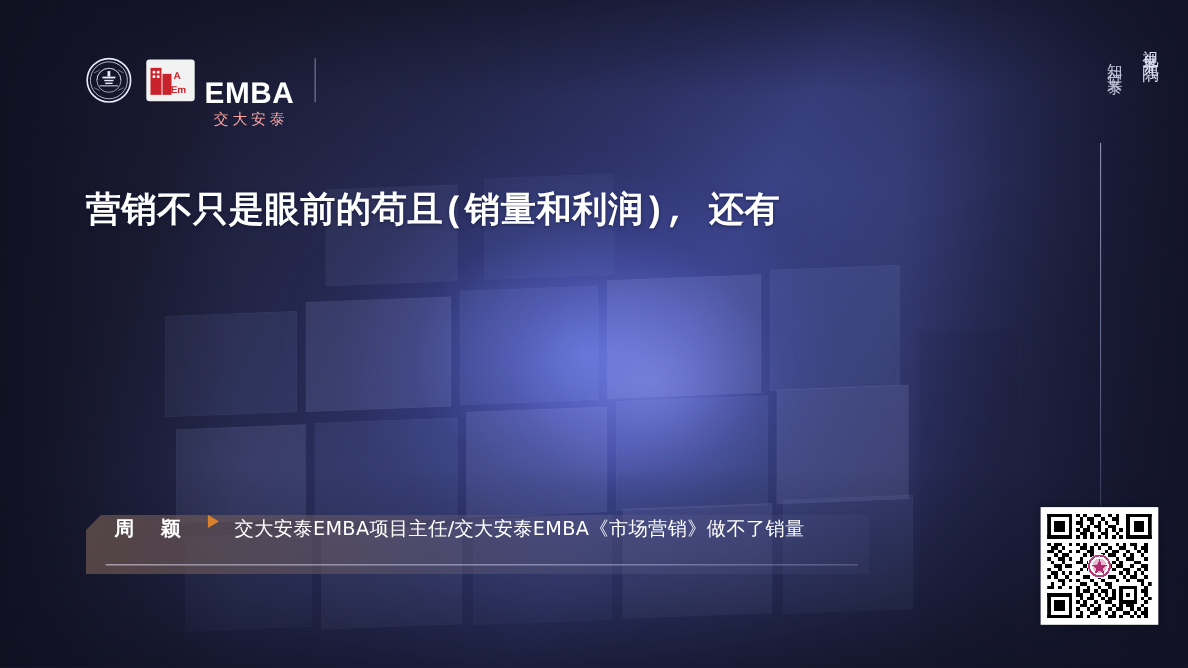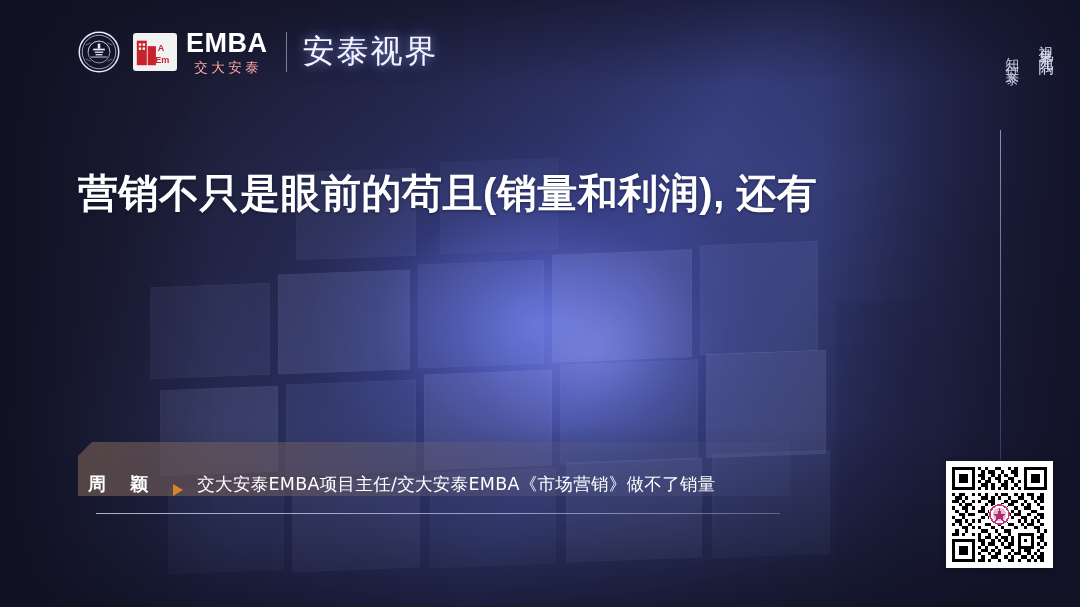--- a/index.html
+++ b/index.html
@@ -94,20 +94,21 @@
     overflow: hidden;
   }
   .emba-wrap { margin-left: 9px; display: flex; flex-direction: column; align-items: center; }
   .emba {
     color: #ffffff;
     font-size: 27px;
     font-weight: bold;
     letter-spacing: 0.5px;
     line-height: 1;
     font-family: "Liberation Sans", sans-serif;
+    margin-top: 42px;
   }
   .emba-cn {
     color: #fca5a5;
     font-size: 13.5px;
     font-weight: normal;
     letter-spacing: 3.5px;
     line-height: 1;
     margin-top: 4px;
     padding-left: 3px;
     font-family: "DejaVu Sans", sans-serif;
@@ -154,44 +155,44 @@
     z-index: 6;
   }
 
   
   .quote {
     position: absolute;
     left: 78px; top: 166px;
     width: 760px;
     z-index: 6;
     color: #ffffff;
-    font-size: 40px;
+    font-size: 32px;
     font-weight: bold;
     line-height: 54px;
     letter-spacing: 0.5px;
-    font-family: Liberation Sans, sans-serif;
+    font-family: Liberation Mono, monospace;
     text-shadow: 0 1px 3px rgba(10,12,40,0.55);
   }
   .quote .ln { display: block; white-space: nowrap; }
 
   
   .speaker-bar {
     position: absolute;
-    left: 78px; top: 442px;
+    left: 78px; top: 468px;
     width: 712px; height: 54px;
     z-index: 6;
     background: linear-gradient(to right,
         rgba(122,96,84,0.62) 0%,
         rgba(116,94,92,0.55) 22%,
         rgba(104,96,118,0.42) 48%,
         rgba(92,96,140,0.26) 74%,
         rgba(86,94,150,0.10) 100%);
     clip-path: polygon(14px 0, 100% 0, 100% 100%, 0 100%, 0 14px);
-    display: flex; align-items: flex-end;
-    padding-left: 10px;
+    display: flex; align-items: flex-start;
+    padding-left: 26px;
   }
   .speaker-name {
     color: #ffffff;
     font-size: 18px;
     font-weight: bold;
     letter-spacing: 9px;
     font-family: "DejaVu Sans", sans-serif;
     white-space: nowrap;
   }
   .tri {
@@ -295,21 +296,20 @@
       </svg>
     </div>
 
     <div class="emba-wrap">
       <span class="emba">EMBA</span>
       <span class="emba-cn">交大安泰</span>
     </div>
 
     <div class="hdr-div"></div>
 
-    <span class="brand-cn">安泰视界</span>
   </div>
 
   <div class="slogan">
     <div class="slogan-col second">知行安泰</div>
     <div class="slogan-col">视界无隅</div>
   </div>
   <div class="vline"></div>
 
   <div class="quote">
     <span class="ln">营销不只是眼前的苟且(销量和利润), 还有</span>

